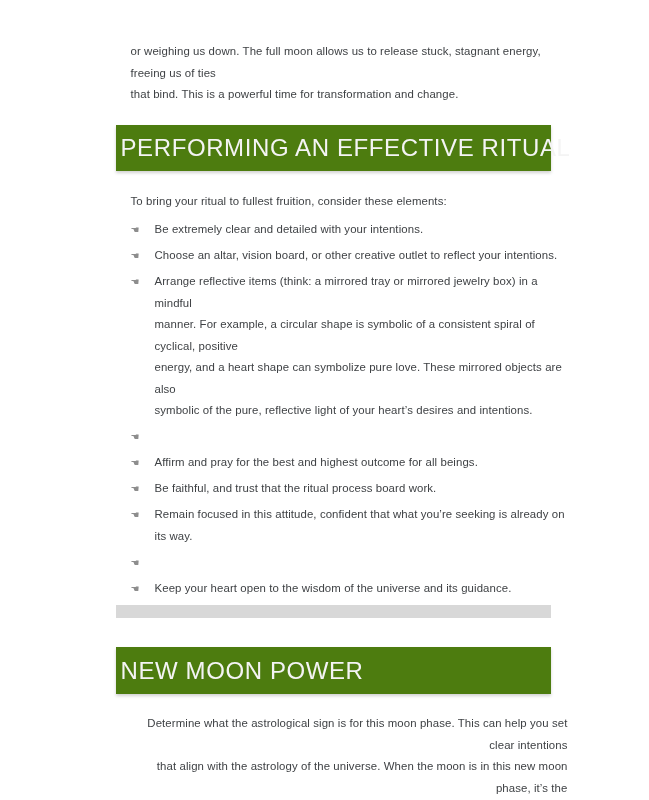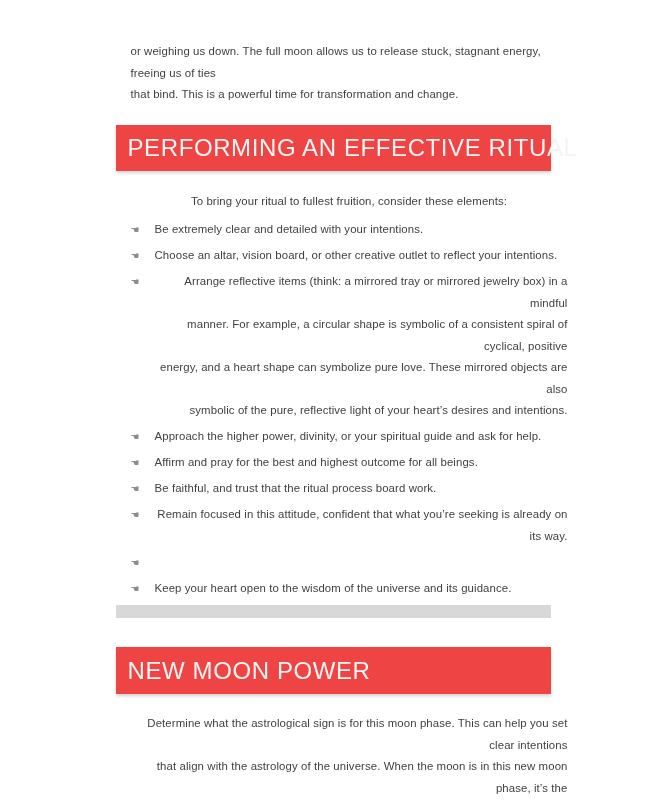--- a/index.html
+++ b/index.html
@@ -17,37 +17,37 @@
     font-size: 11.4px;
     line-height: 21.5px;
     white-space: pre-line;
     margin: 0 14px 0 63px;
     letter-spacing: 0.1px;
   }
   .intro-para { padding-top: 41px; }
   .section-banner {
     margin: 19px 31px 0 48px;
     height: 46px;
-    background: #ef4444;
+    background: #4d7c0f;
     box-shadow: 0 2px 3px rgba(0,0,0,0.18);
     display: flex;
     align-items: center;
-    padding-left: 12px;
+    padding-left: 5px;
     box-sizing: border-box;
   }
   .section-banner h1 {
     margin: 0;
     font-size: 24px;
     font-weight: normal;
     letter-spacing: 0.6px;
     color: #f4f4f4;
     white-space: nowrap;
   }
   .banner-2 { margin-top: 29px; height: 47px; }
-  .lead-text { margin-top: 20px; text-align: center; }
+  .lead-text { margin-top: 20px; }
   ul.ritual-list {
     list-style: none;
     margin: 7px 14px 0 63px;
     padding: 0;
   }
   ul.ritual-list li {
     display: flex;
     align-items: flex-start;
     margin-bottom: 4.5px;
   }
@@ -57,21 +57,20 @@
     font-size: 10px;
     line-height: 21.5px;
     color: #8d8d8d;
     font-family: "DejaVu Sans", sans-serif;
   }
   .bullet-text {
     font-size: 11.4px;
     line-height: 21.5px;
     white-space: pre-line;
     letter-spacing: 0.1px;
-    text-align: right;
   }
   .section-divider {
     margin: 6px 31px 0 48px;
     height: 13px;
     background: #d8d8d8;
   }
   .para-2 { margin-top: 19px; text-align: right; }
   .footer {
     position: absolute;
     left: 0; right: 0; bottom: 0;
@@ -125,21 +124,20 @@
     </li>
     <li>
       <span class="bullet-glyph">☚</span>
       <span class="bullet-text">Arrange reflective items (think: a mirrored tray or mirrored jewelry box) in a mindful
 manner. For example, a circular shape is symbolic of a consistent spiral of cyclical, positive
 energy, and a heart shape can symbolize pure love. These mirrored objects are also
 symbolic of the pure, reflective light of your heart’s desires and intentions.</span>
     </li>
     <li>
       <span class="bullet-glyph">☚</span>
-      <span class="bullet-text">Approach the higher power, divinity, or your spiritual guide and ask for help.</span>
     </li>
     <li>
       <span class="bullet-glyph">☚</span>
       <span class="bullet-text">Affirm and pray for the best and highest outcome for all beings.</span>
     </li>
     <li>
       <span class="bullet-glyph">☚</span>
       <span class="bullet-text">Be faithful, and trust that the ritual process board work.</span>
     </li>
     <li>

